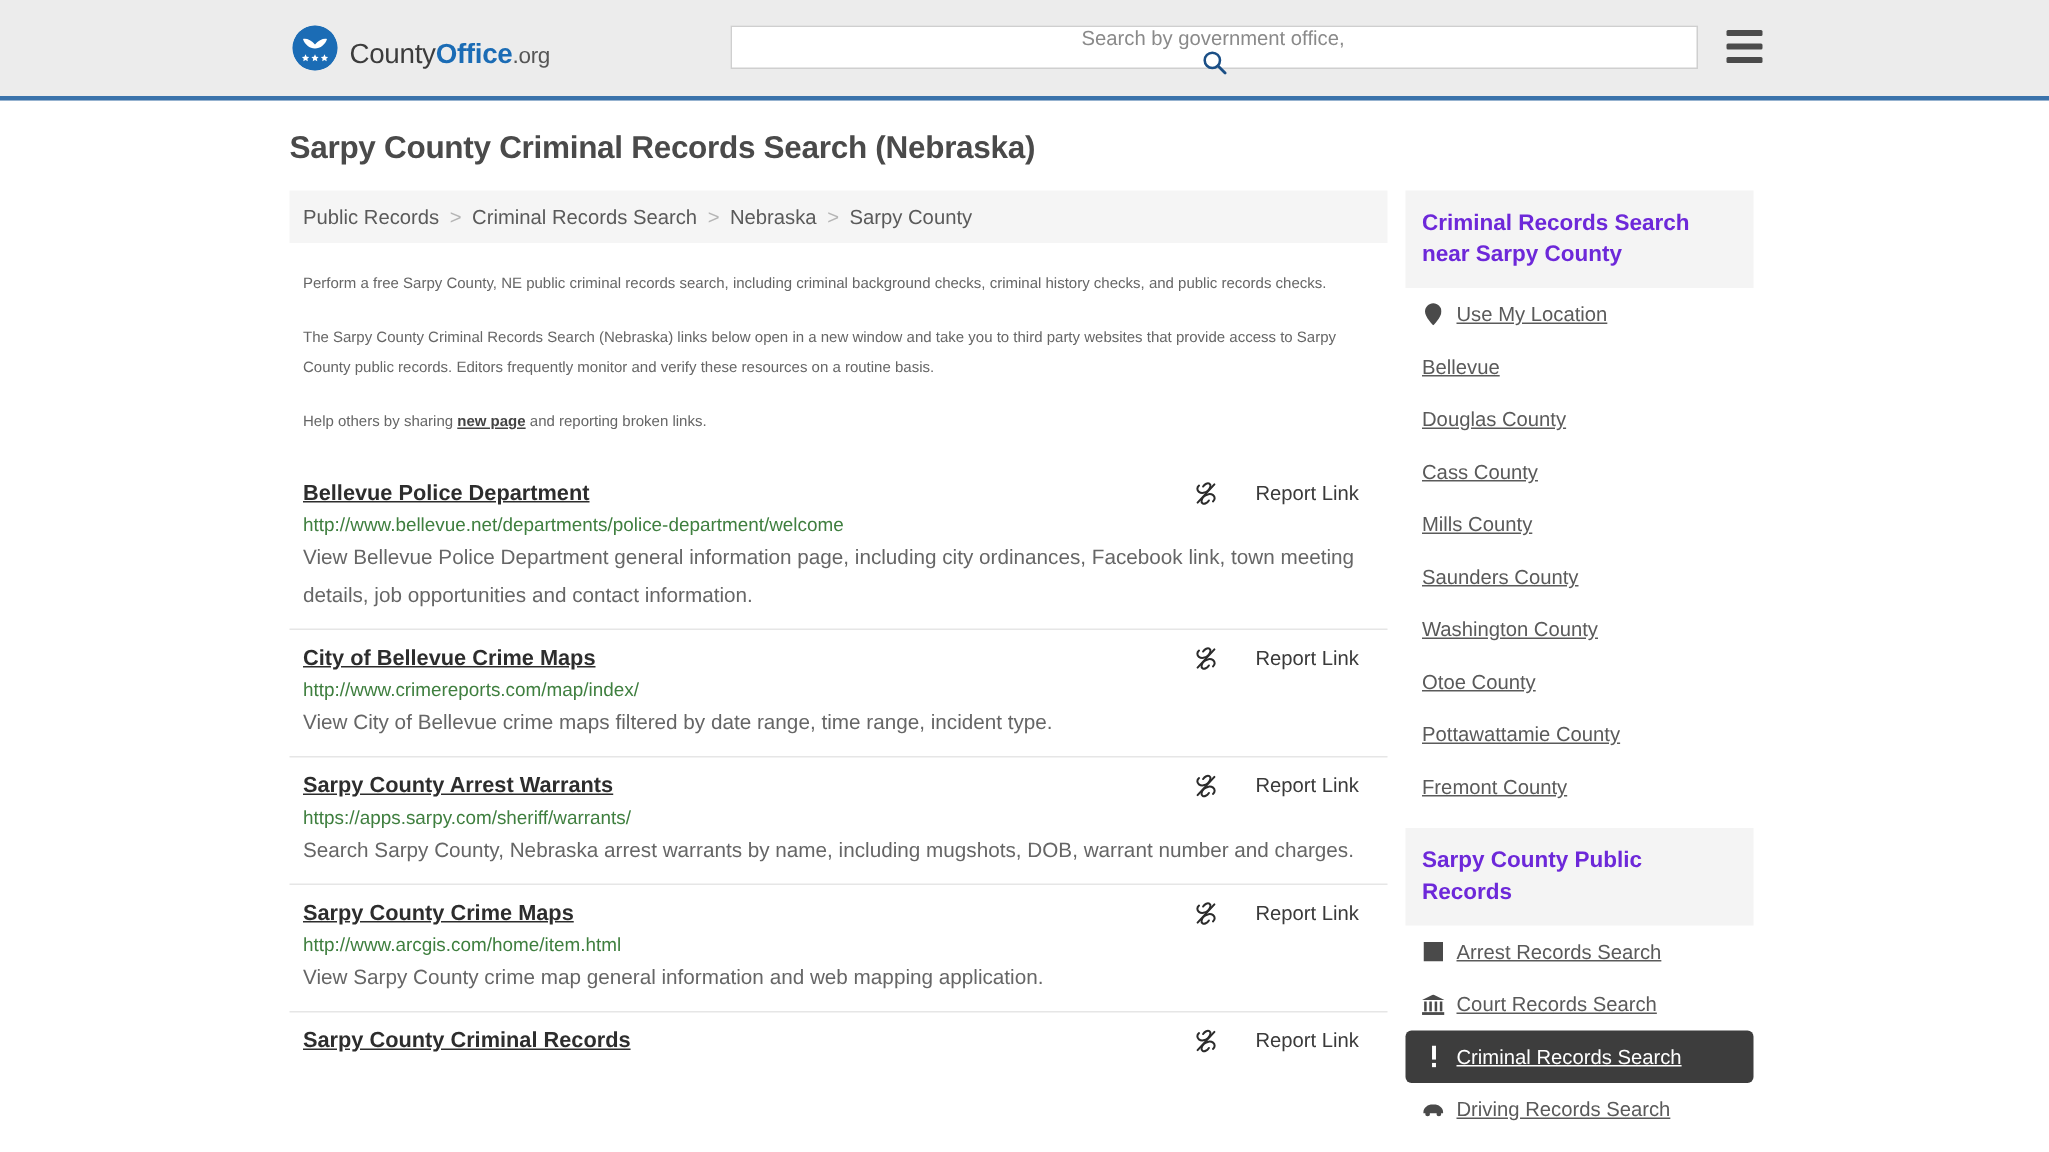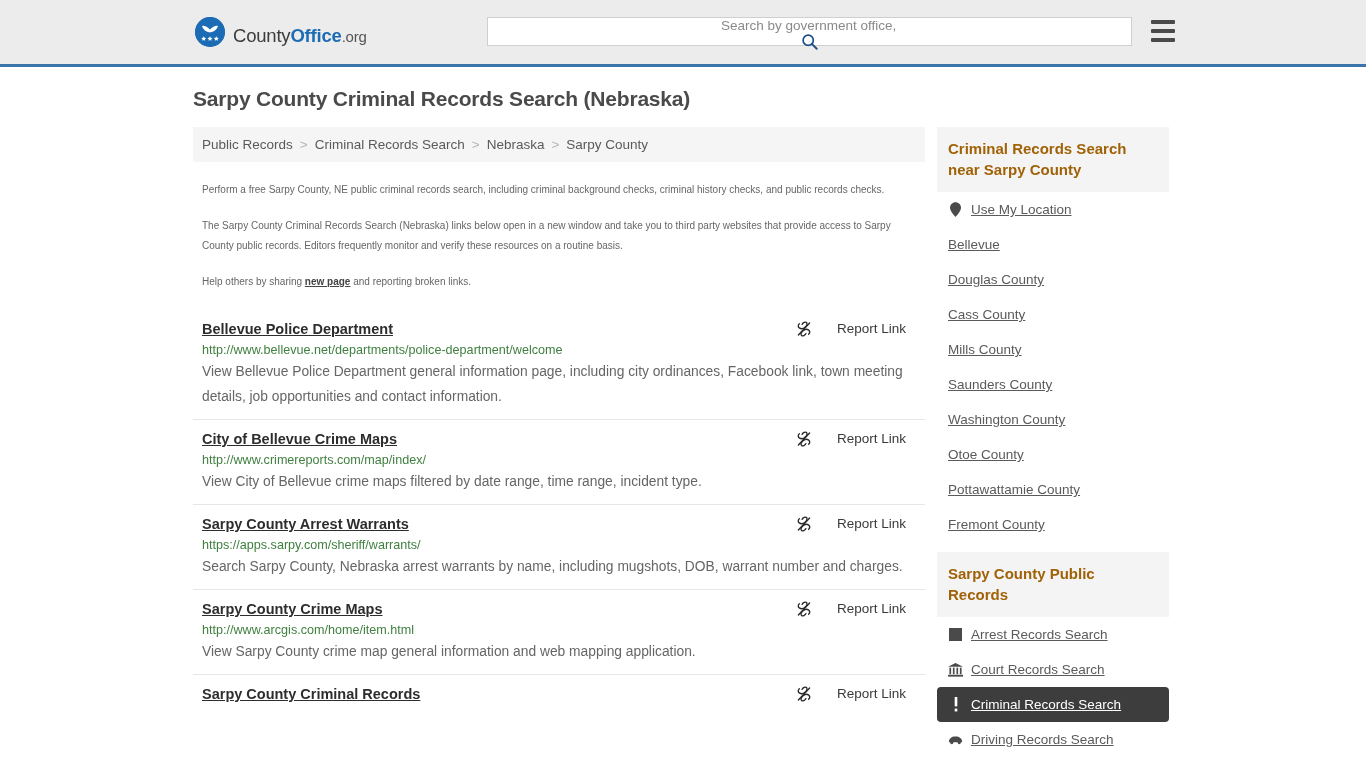--- a/index.html
+++ b/index.html
@@ -208,21 +208,21 @@
     line-height: 25px;
     margin-top: 1px;
   }
 
   
   .side-box { margin-bottom: 10px; }
   .side-title {
     background: #f4f4f4;
     font-size: 15px;
     font-weight: 700;
-    color: #a16207;
+    color: #6d28d9;
     line-height: 21px;
     padding: 11px 11px 12px 11px;
   }
   .side-list { padding: 0; margin: 0; list-style: none; }
   .side-list li { margin: 0; }
   .side-link {
     display: flex;
     align-items: center;
     gap: 8px;
     padding: 9px 11px;

